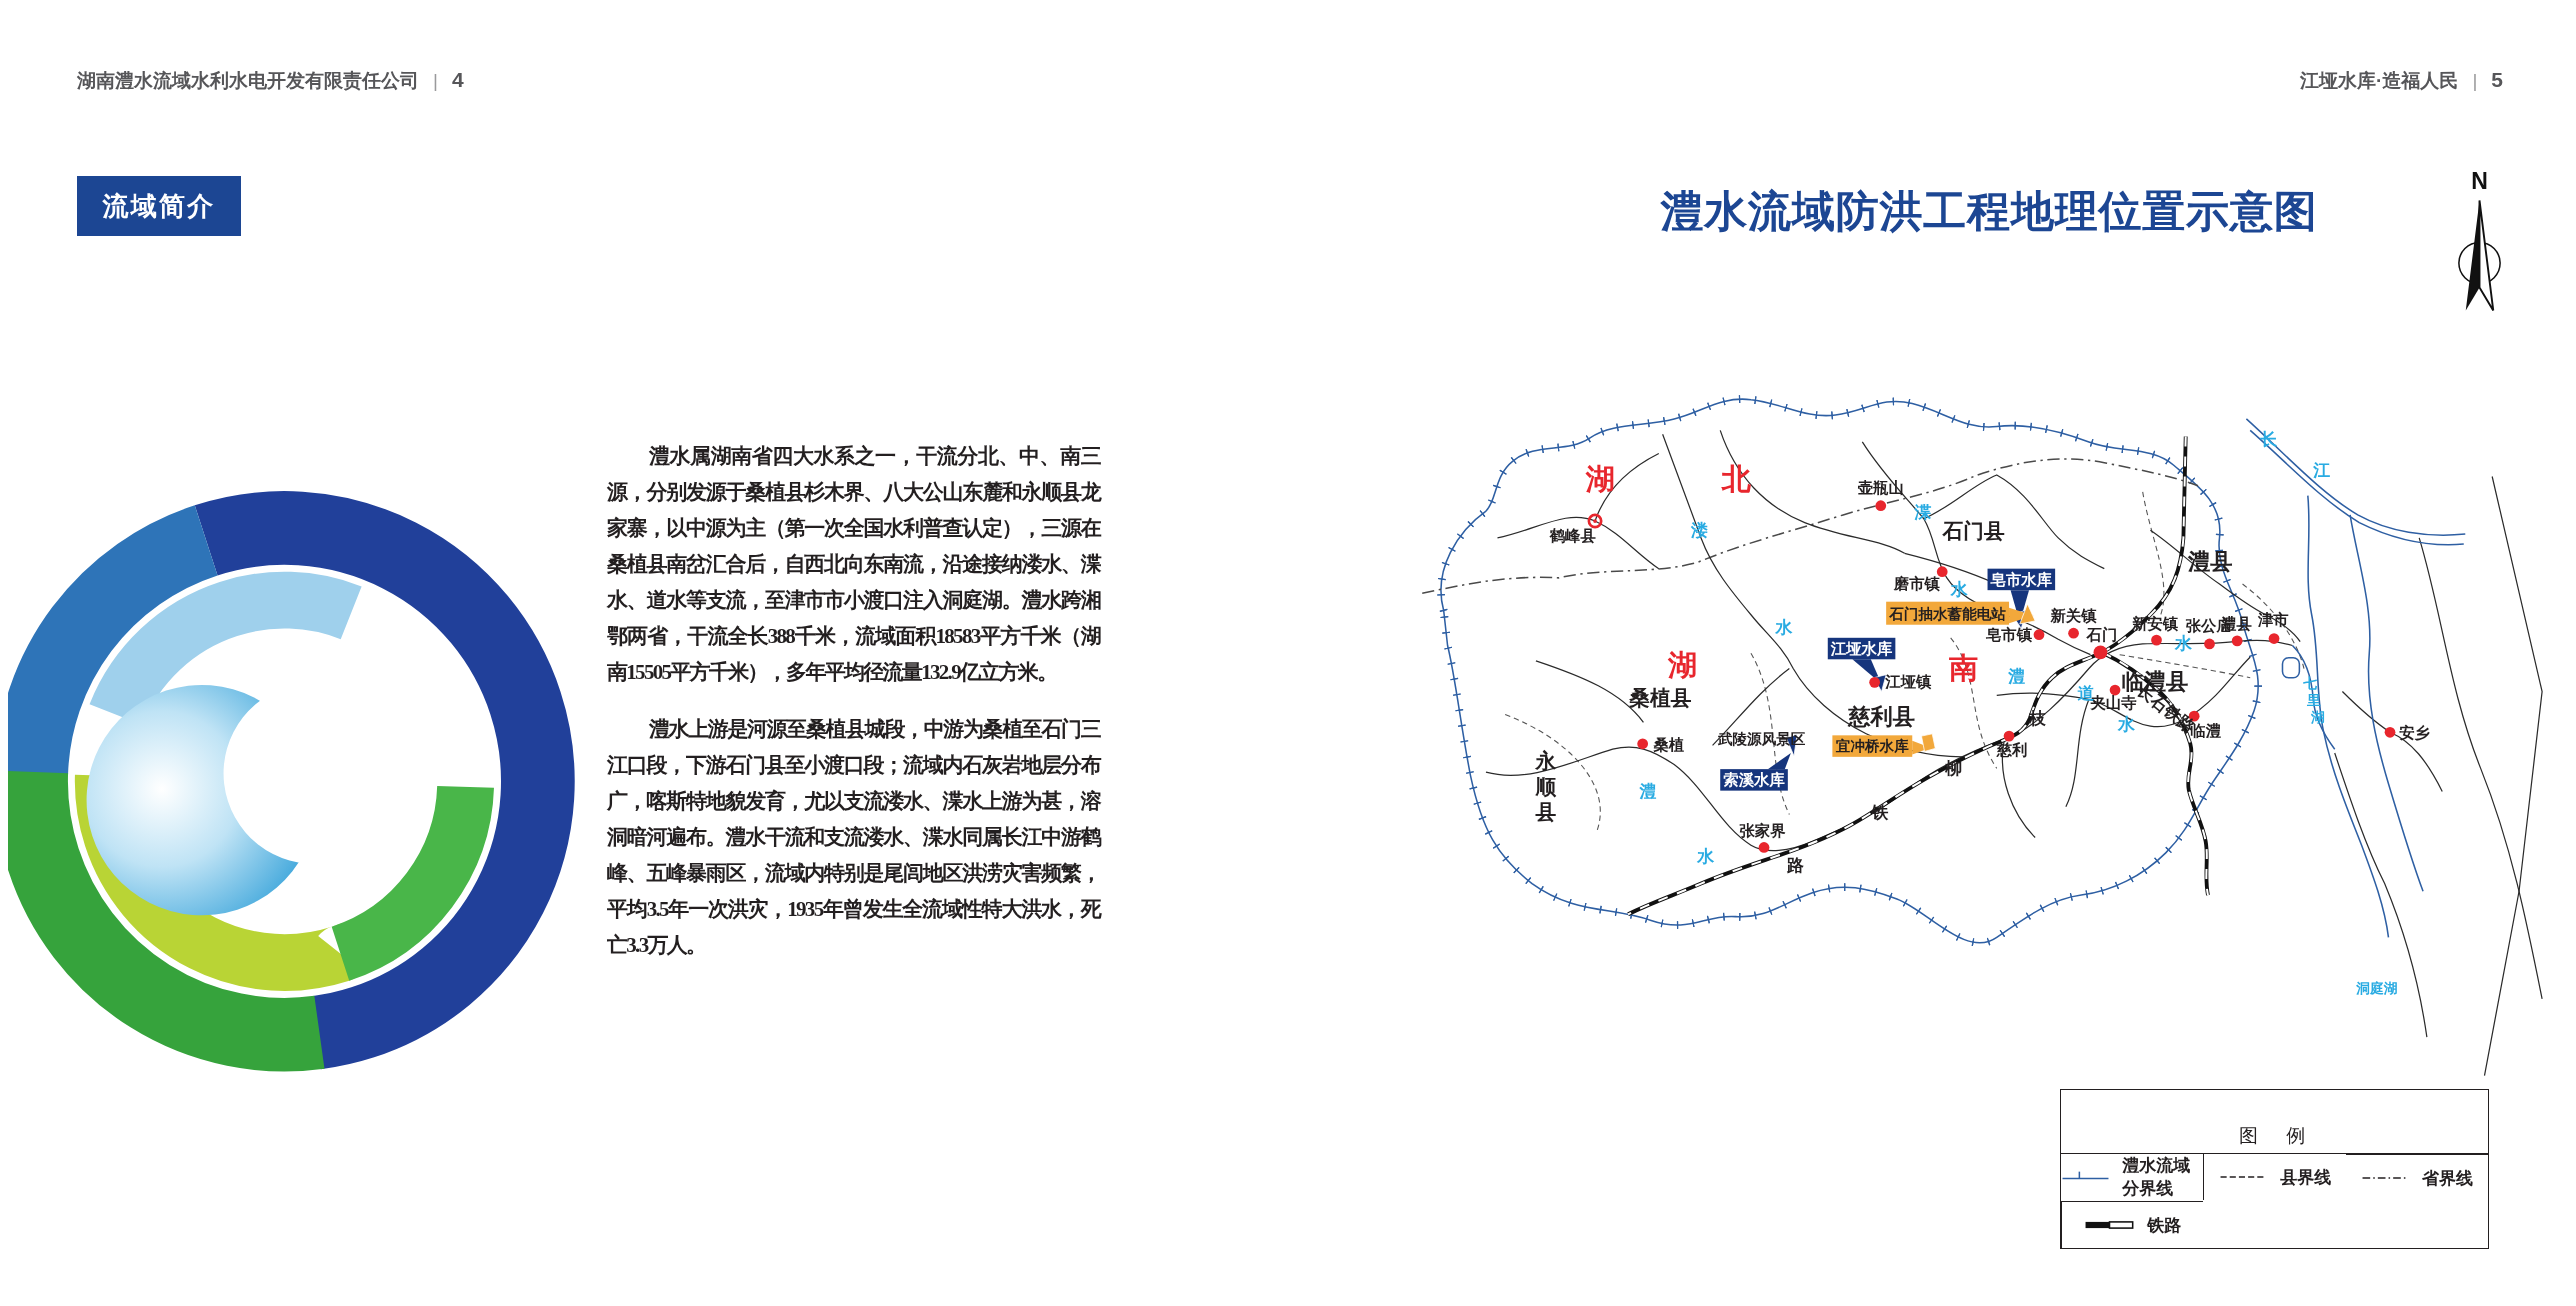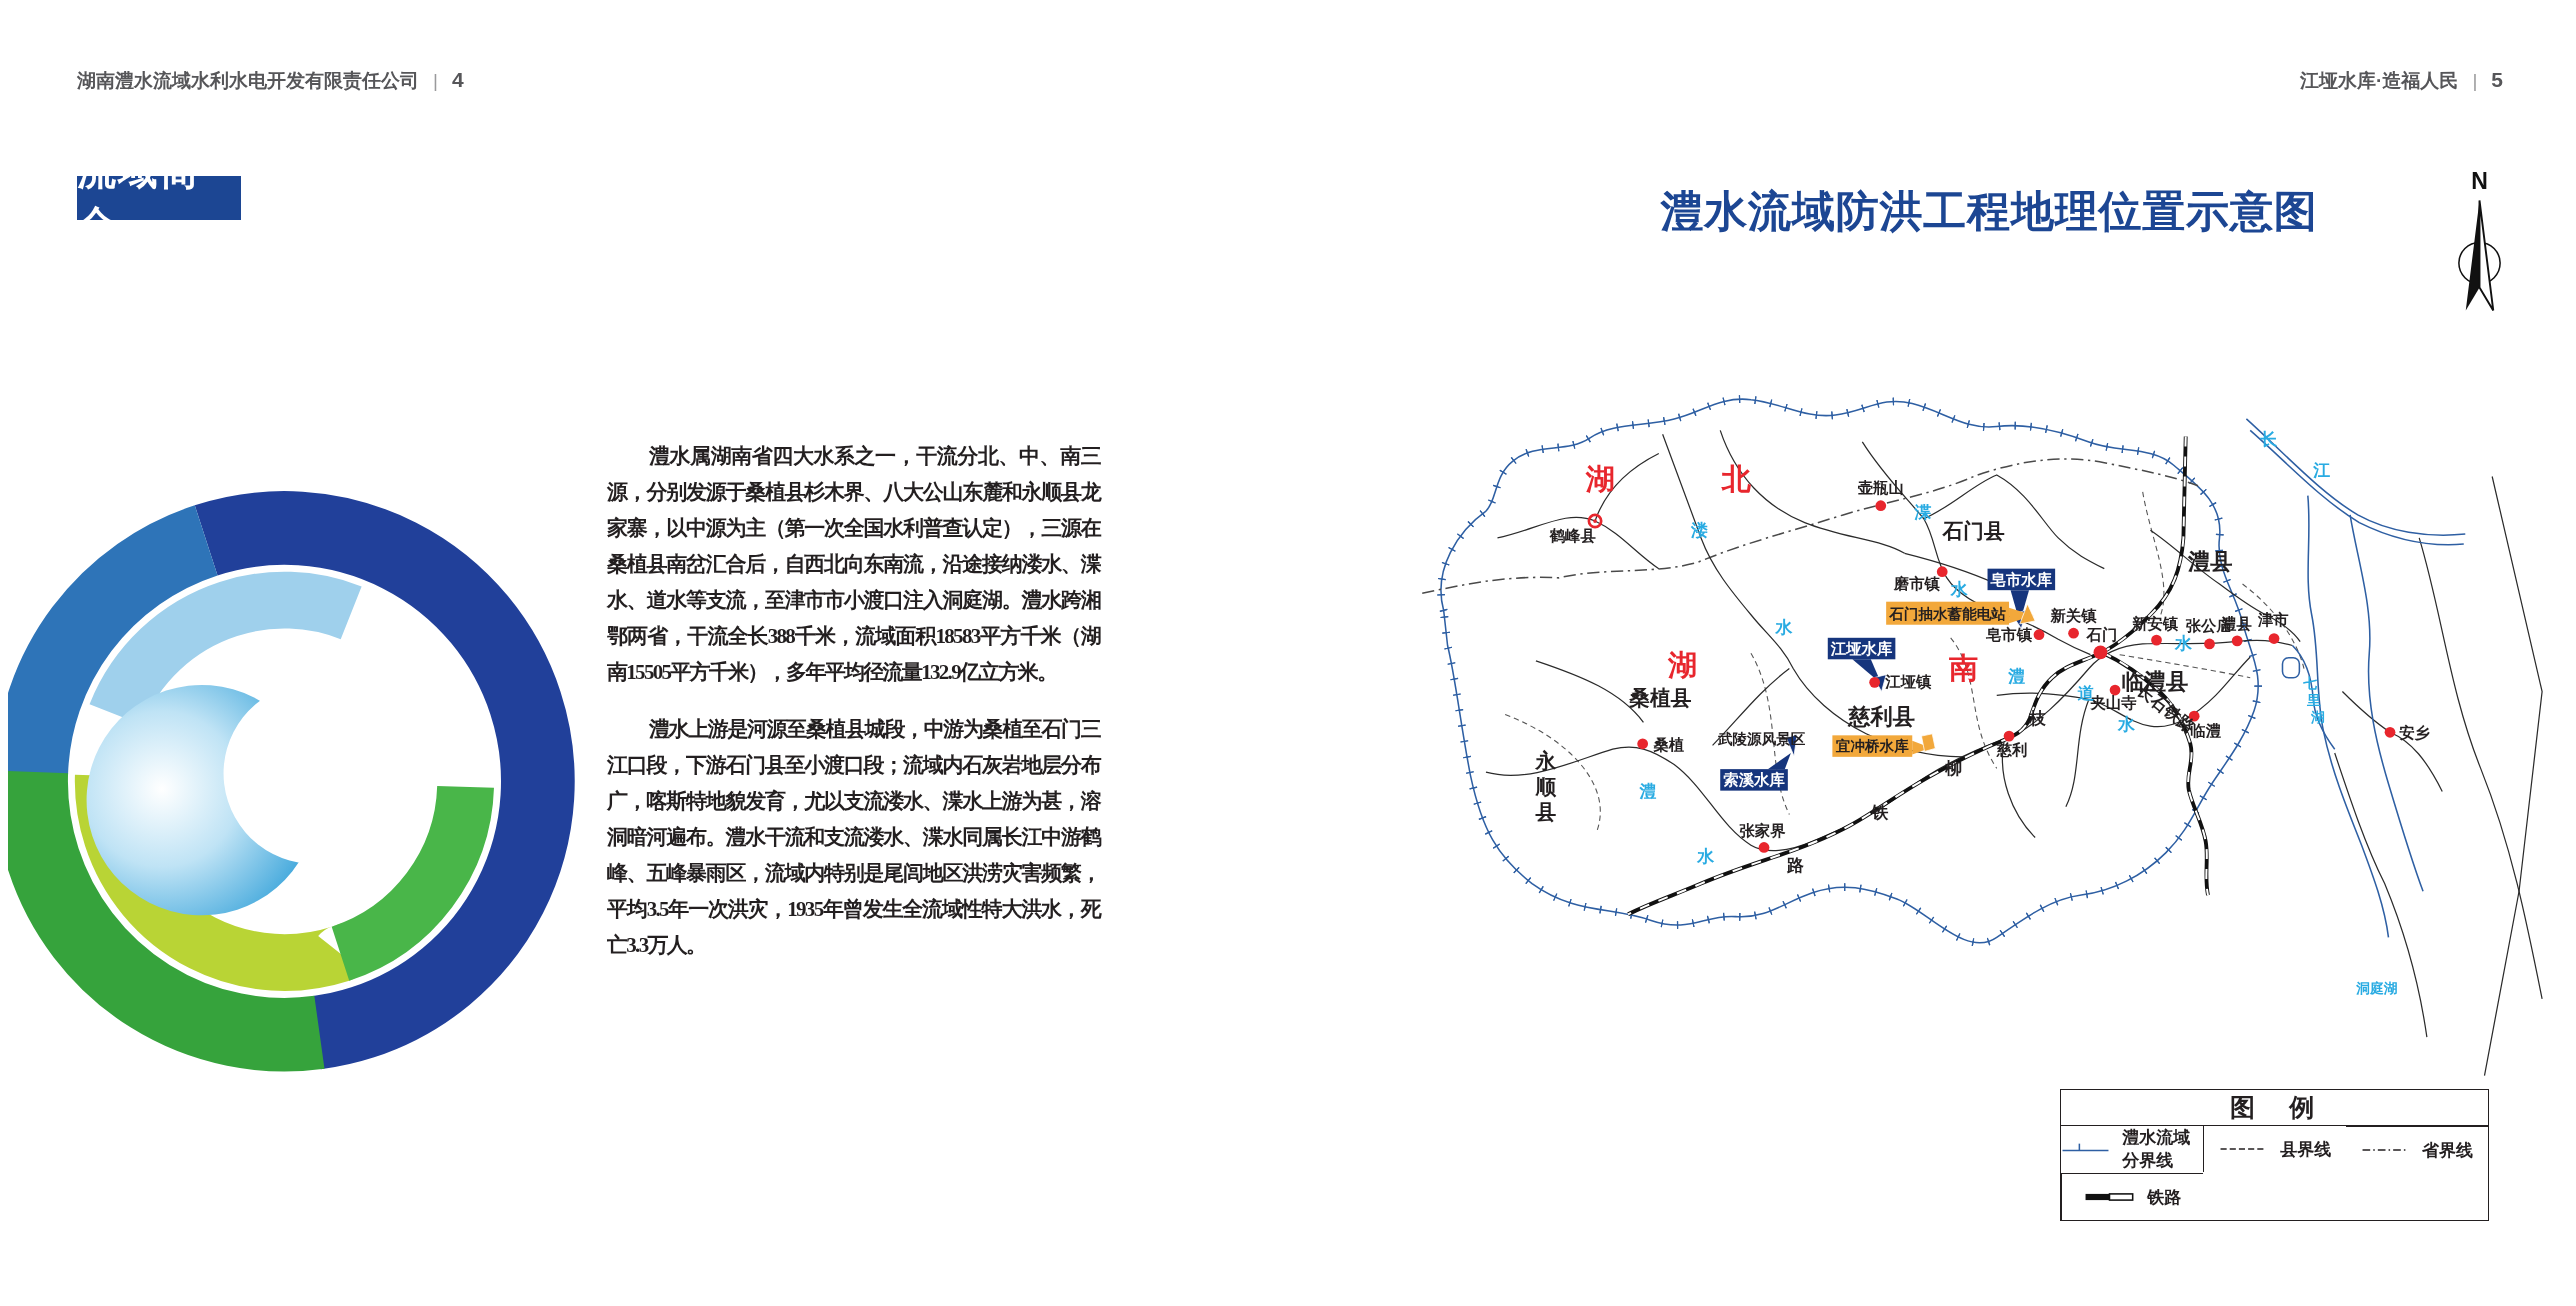--- a/index.html
+++ b/index.html
@@ -5,22 +5,22 @@
   html,body{margin:0;padding:0;background:#fff;}
   body{width:2576px;height:1306px;position:relative;overflow:hidden;
        font-family:"Liberation Sans",sans-serif;color:#231f20;}
   
   .hdr{position:absolute;top:68px;font-size:19px;font-weight:700;color:#565659;white-space:nowrap;}
   .hdr-left{left:77px;}
   .hdr-right{right:73px;}
   .hdr .sep{color:#9a9a9c;font-weight:400;margin:0 14px;}
   .hdr .pnum{font-size:21px;}
   
-  .section-title{position:absolute;left:77px;top:176px;width:164px;height:44px;
-    background:#1c4693;color:#fff;font-size:39px;font-weight:700;letter-spacing:2.3px;
+  .section-title{position:absolute;left:77px;top:176px;width:164px;height:60px;
+    background:#1c4693;color:#fff;font-size:26px;font-weight:700;letter-spacing:2.3px;
     display:flex;align-items:center;justify-content:center;}
   .bodytext{position:absolute;left:607px;top:427px;width:493px;
     font-family:"Liberation Serif",serif;font-size:21px;font-weight:700;
     letter-spacing:-1.7px;line-height:36px;text-align:justify;color:#231f20;}
   .bodytext p{margin:11px 0 21px 0;text-indent:2em;}
   .logo{position:absolute;left:7.7px;top:359px;}
   
   .map-title{position:absolute;left:1628px;top:183px;width:722px;text-align:center;
     font-size:43px;font-weight:700;color:#1c4693;letter-spacing:0.8px;}
   .compass{position:absolute;left:2452px;top:169px;width:55px;text-align:center;}
@@ -30,21 +30,21 @@
   .t-prov{font-size:38px;font-weight:700;fill:#e8262d;letter-spacing:2px;}
   .t-county{font-weight:700;fill:#231f20;}
   .t-river{font-weight:700;fill:#29abe2;}
   .t-town{font-size:20px;font-weight:700;fill:#231f20;}
   .t-rail{font-size:22px;font-weight:700;fill:#231f20;}
   .t-tag-w{font-weight:700;fill:#ffffff;}
   .t-tag-b{font-weight:700;fill:#231f20;}
   
   .legend{position:absolute;left:2060px;top:1089px;width:427px;border:1.5px solid #231f20;background:#fff;}
   .legend-title{height:35px;border-bottom:1.5px solid #231f20;display:flex;align-items:center;
-    justify-content:center;font-size:25px;font-weight:700;letter-spacing:4.6px;}
+    justify-content:center;font-size:19px;font-weight:400;letter-spacing:4.6px;margin-top:28px;}
   .legend-grid{display:grid;grid-template-columns:1fr 1fr 1fr;}
   .legend-cell{height:46px;display:flex;align-items:center;justify-content:center;
     font-size:17px;font-weight:700;}
   .legend-cell:nth-child(2n){border-left:1.5px solid #231f20;}
   .legend-cell:nth-child(n+3){border-top:1.5px solid #231f20;}
   .legend-cell .sym{margin-right:12.3px;display:inline-flex;}
 </style>
 </head>
 <body>
 

